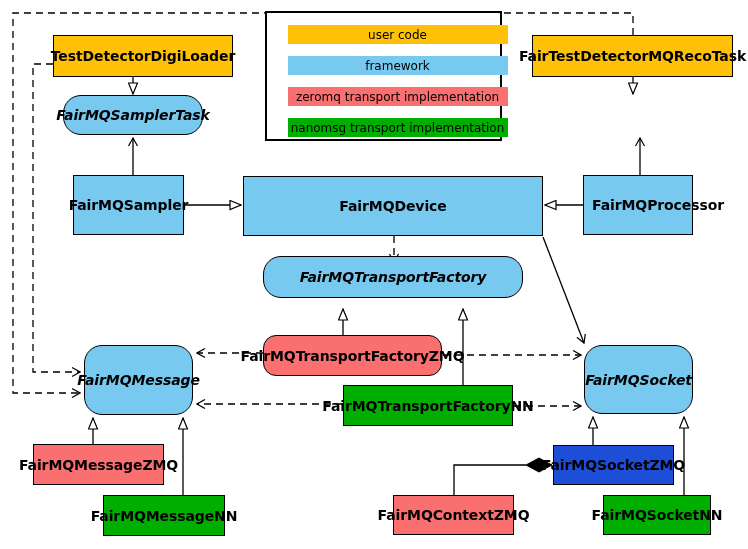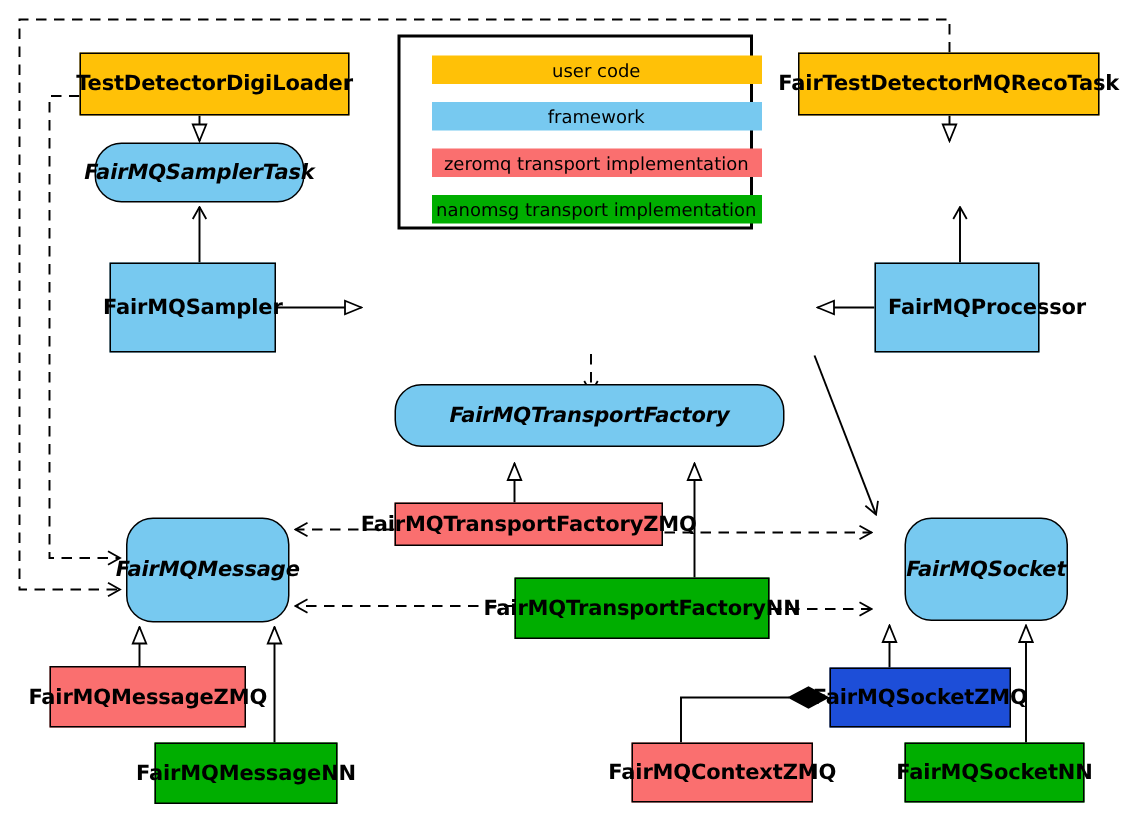--- a/index.html
+++ b/index.html
@@ -28,21 +28,21 @@
     font-weight: bold;
     font-size: 14px;
     letter-spacing: -0.1px;
     color: #000000;
     white-space: nowrap;
   }
   .node.abstract { font-style: italic; border-radius: 18px; }
   #legend {
     position: absolute;
     z-index: 2;
-    left: 265px; top: 23px;
+    left: 265px; top: 11px;
     width: 237px; height: 130px;
     box-sizing: border-box;
     border: 2px solid #000000;
     background: #ffffff;
     display: flex;
     flex-direction: column;
     align-items: center;
     justify-content: flex-start;
     padding-top: 12px;
     gap: 12px;
@@ -146,58 +146,61 @@
 
   <div class="node abstract" style="left: 63px; top: 95px; width: 140px; height: 40px; background-color: rgb(119, 201, 240);">
     <span>FairMQSamplerTask</span>
   </div>
 
 
   <div class="node" style="left: 73px; top: 175px; width: 111px; height: 60px; background-color: rgb(119, 201, 240);">
     <span>FairMQSampler</span>
   </div>
 
+  <div class="node" style="left: 243px; top: 176px; width: 300px; height: 60px; background-color: rgb(119, 201, 240);">
+    <span>FairMQDevice</span>
+  </div>
 
   <div class="node" style="left: 583px; top: 175px; width: 110px; height: 60px; background-color: rgb(119, 201, 240); padding-left: 40px;">
     <span>FairMQProcessor</span>
   </div>
 
   <div class="node abstract" style="left: 263px; top: 256px; width: 260px; height: 42px; background-color: rgb(119, 201, 240);">
     <span>FairMQTransportFactory</span>
   </div>
 
-  <div class="node" style="left: 263px; top: 335px; width: 179px; height: 29px; background-color: rgb(250, 111, 111);">
+  <div class="node" style="left: 263px; top: 335px; width: 179px; height: 41px; background-color: rgb(250, 111, 111); border-radius: 13px;">
     <span>FairMQTransportFactoryZMQ</span>
   </div>
 
   <div class="node" style="left: 343px; top: 385px; width: 170px; height: 41px; background-color: rgb(0, 174, 0);">
     <span>FairMQTransportFactoryNN</span>
   </div>
 
   <div class="node abstract" style="left: 84px; top: 345px; width: 109px; height: 70px; background-color: rgb(119, 201, 240);">
     <span>FairMQMessage</span>
   </div>
 
-  <div class="node abstract" style="left: 584px; top: 345px; width: 109px; height: 69px; background-color: rgb(119, 201, 240); margin-left: 19px;">
+  <div class="node abstract" style="left: 584px; top: 345px; width: 109px; height: 69px; background-color: rgb(119, 201, 240);">
     <span>FairMQSocket</span>
   </div>
 
   <div class="node" style="left: 33px; top: 444px; width: 131px; height: 41px; background-color: rgb(250, 111, 111);">
     <span>FairMQMessageZMQ</span>
   </div>
 
   <div class="node" style="left: 103px; top: 495px; width: 122px; height: 41px; background-color: rgb(0, 174, 0);">
     <span>FairMQMessageNN</span>
   </div>
 
   <div class="node" style="left: 553px; top: 445px; width: 121px; height: 40px; background-color: #1d4ed8;">
     <span>FairMQSocketZMQ</span>
   </div>
 
-  <div class="node" style="left: 393px; top: 495px; width: 121px; height: 40px; background-color: rgb(250, 111, 111); margin-left: 28px;">
+  <div class="node" style="left: 393px; top: 495px; width: 121px; height: 40px; background-color: rgb(250, 111, 111);">
     <span>FairMQContextZMQ</span>
   </div>
 
-  <div class="node" style="left: 603px; top: 495px; width: 120px; height: 40px; background-color: rgb(0, 174, 0);">
+  <div class="node" style="left: 603px; top: 495px; width: 108px; height: 40px; background-color: rgb(0, 174, 0);">
     <span>FairMQSocketNN</span>
   </div>
 
 </div>
 
 </body></html>

